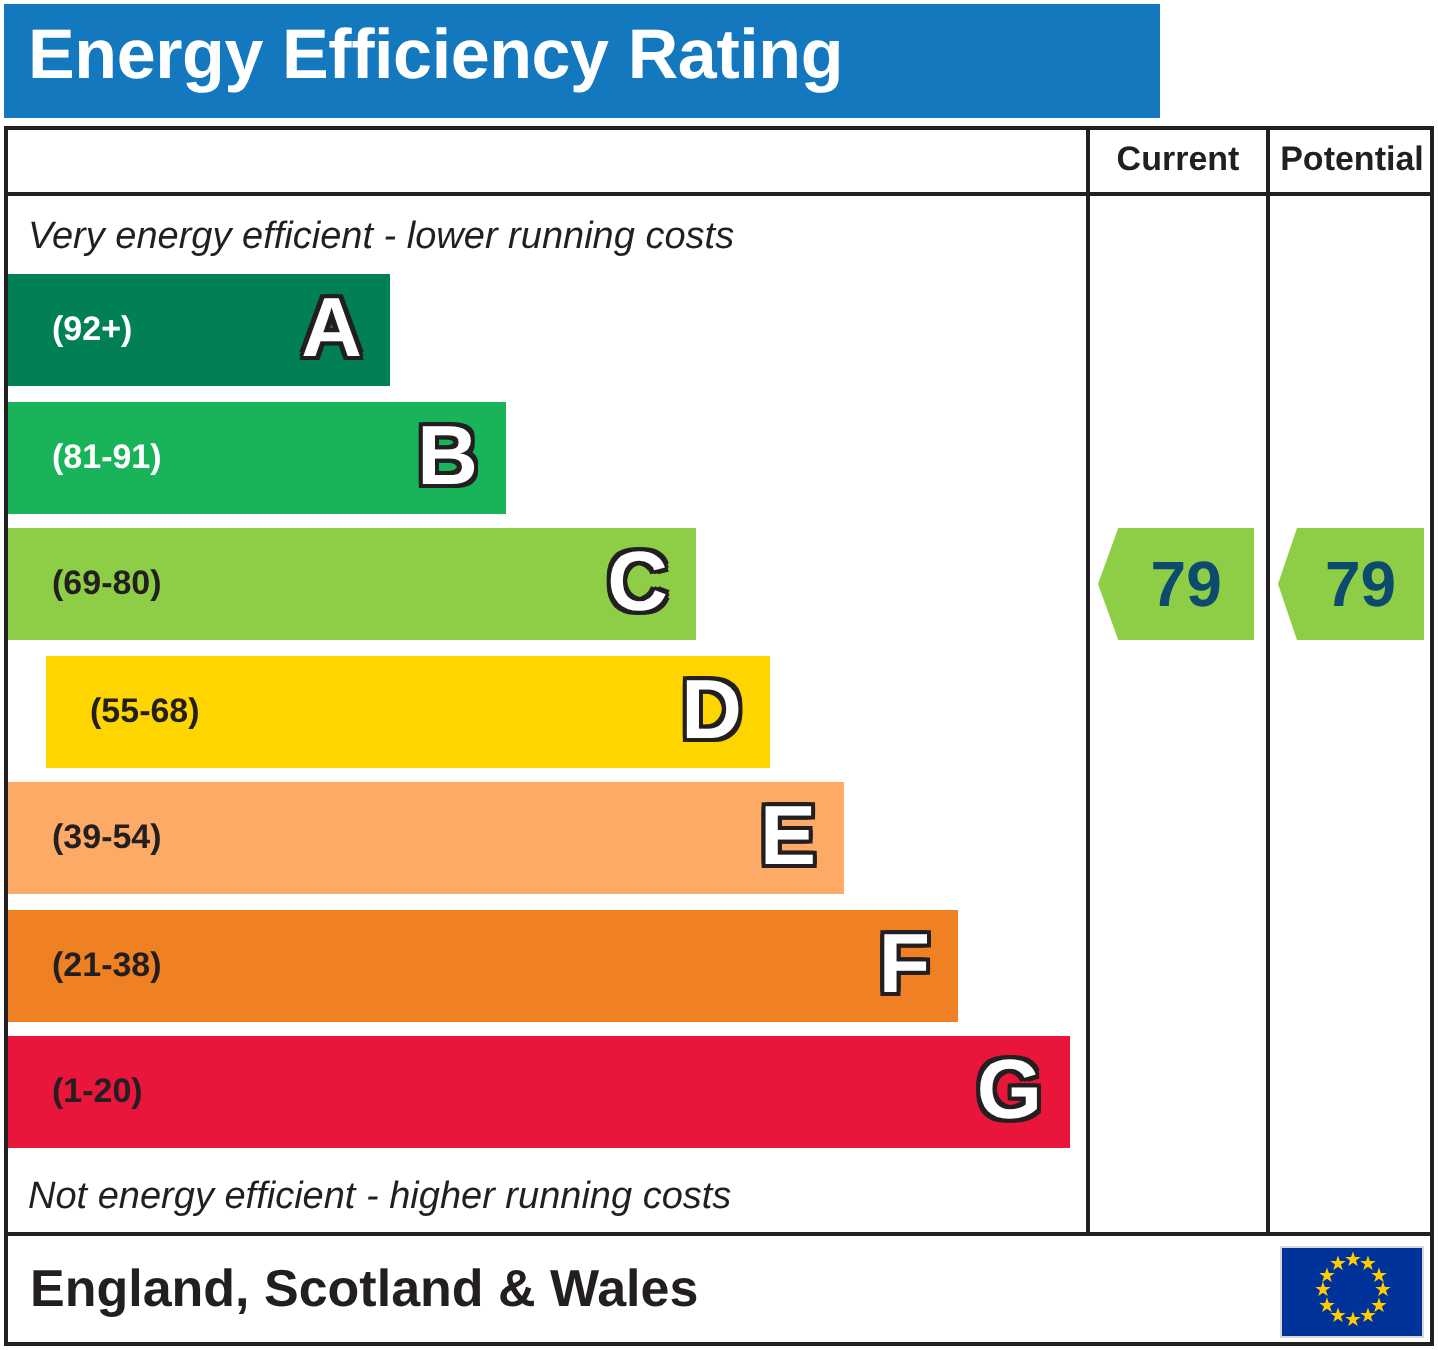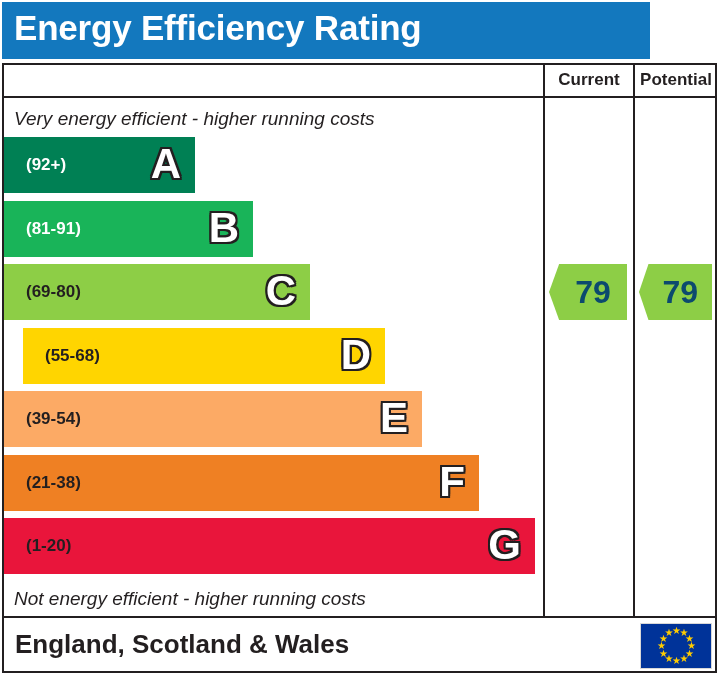--- a/index.html
+++ b/index.html
@@ -18,21 +18,21 @@
     box-sizing: border-box;
     background: #ffffff;
     overflow: hidden;
   }
 
   
   .title-bar {
     position: absolute;
     left: 2px;
     top: 2px;
-    width: 648px;
+    width: 578px;
     height: 57px;
     background: #1378be;
     box-sizing: border-box;
   }
   .title-text {
     position: absolute;
     left: 12px;
     top: 6px;
     font-size: 35px;
     font-weight: bold;
@@ -231,33 +231,33 @@
   <div class="table-frame"></div>
 
   <div class="col-header-row">
     <div class="col-head current">Current</div>
     <div class="col-head potential">Potential</div>
   </div>
 
   <div class="vline v1"></div>
   <div class="vline v2"></div>
 
-  <div class="caption top">Very energy efficient - higher running costs</div>
+  <div class="caption top">Very energy efficient - lower running costs</div>
   <div class="caption bottom">Not energy efficient - higher running costs</div>
 
   <div id="bands">
       <div class="band" style="top: 137px; width: 191px; background: rgb(0, 128, 84);">
         <span class="band-range light">(92+)</span>
         <span class="band-letter">A</span>
       </div>
       <div class="band" style="top: 200.5px; width: 249px; background: rgb(25, 180, 89);">
         <span class="band-range light">(81-91)</span>
         <span class="band-letter">B</span>
       </div>
-      <div class="band" style="top: 264px; width: 306px; background: rgb(141, 206, 70);">
+      <div class="band" style="top: 264px; width: 344px; background: rgb(141, 206, 70);">
         <span class="band-range dark">(69-80)</span>
         <span class="band-letter">C</span>
       </div>
       <div class="band" style="top: 327.5px; width: 362px; background: rgb(255, 213, 0); margin-left: 19px;">
         <span class="band-range dark">(55-68)</span>
         <span class="band-letter">D</span>
       </div>
       <div class="band" style="top: 391px; width: 418px; background: rgb(252, 170, 101);">
         <span class="band-range dark">(39-54)</span>
         <span class="band-letter">E</span>

